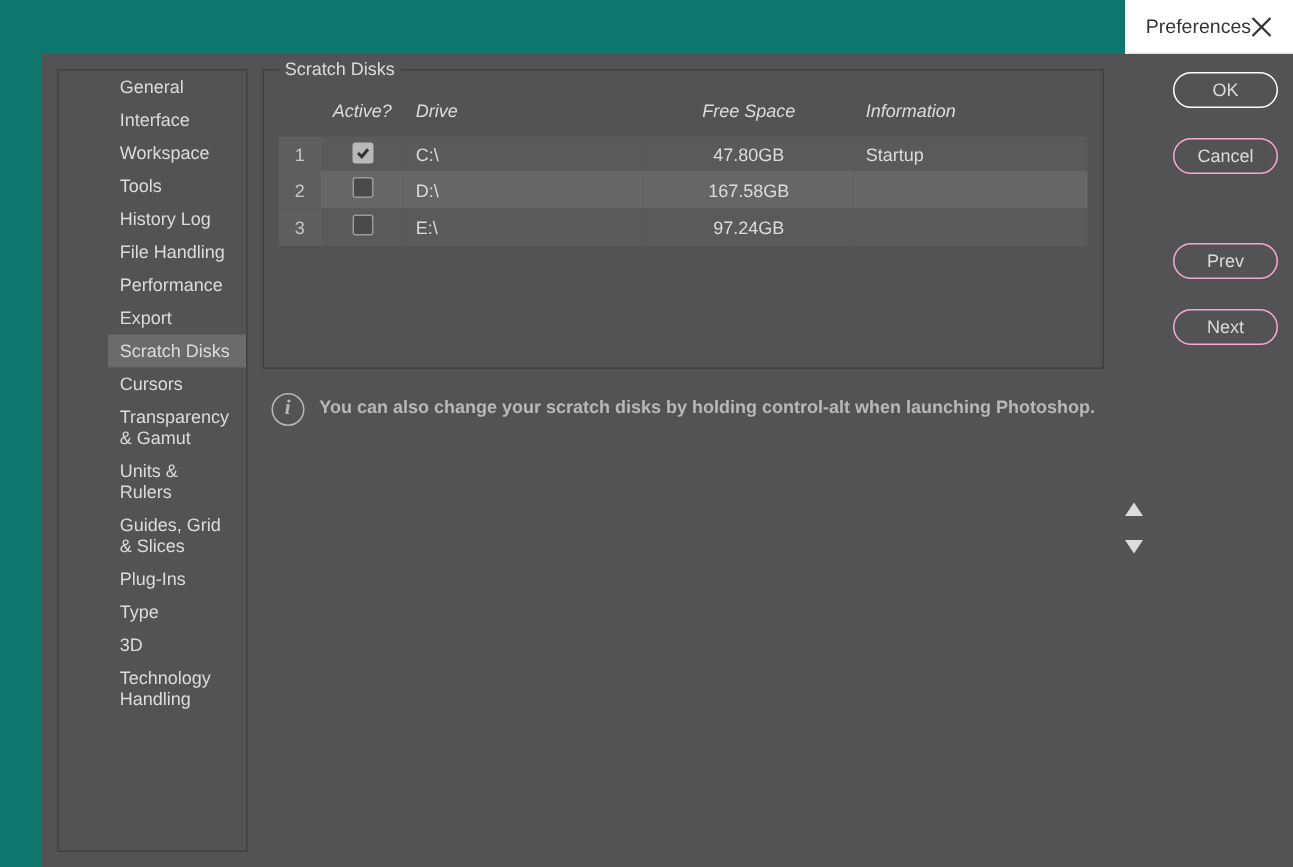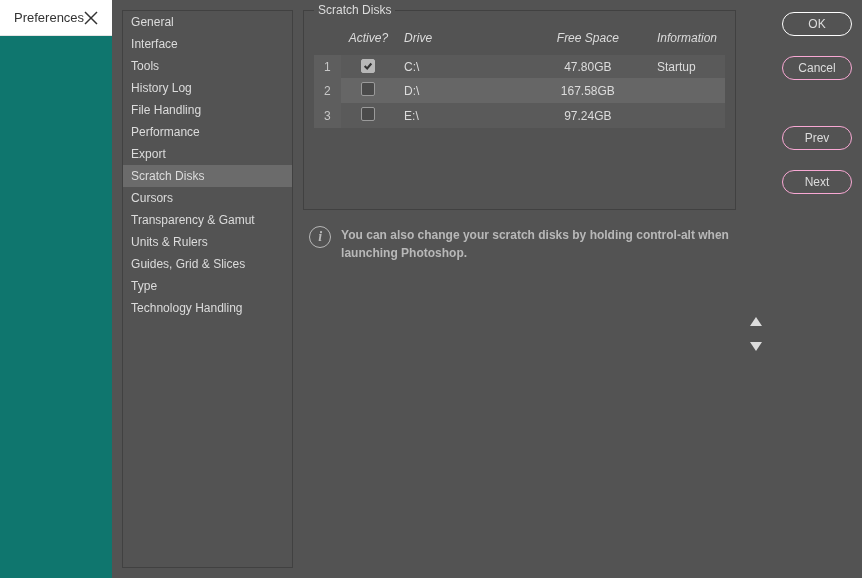--- a/index.html
+++ b/index.html
@@ -1,23 +1,23 @@
 <!DOCTYPE html>
 <html><head>
 <meta charset="utf-8">
 <style>
   * { box-sizing: border-box; margin: 0; padding: 0; font-family: "Segoe UI", Tahoma, sans-serif; }
   body { background: #fff; width: 862px; height: 578px; overflow: hidden; }
-  .window { width: 862px; height: 578px; background: #0f766e; display: flex; flex-direction: row; }
+  .window { width: 862px; height: 578px; background: #0f766e; display: flex; flex-direction: column; align-items: flex-end; }
   .titlebar { height: 36px; display: flex; align-items: center; justify-content: space-between; padding: 0 14px 0 14px; background: #fff; border-bottom: 1px solid #e5e5e5;}
   .titlebar-title { font-size: 13px; color: #333; }
   .close-x { width: 14px; height: 14px; cursor: pointer; }
   .close-x svg { width: 14px; height: 14px; stroke: #333; stroke-width: 1.5; }
   .body { flex: 1; background: #535353; display: flex; padding: 10px 10px 10px 10px; gap: 10px; }
-  .sidebar { width: 171px; border: 1px solid #414141; background: #535353; overflow: hidden; }
+  .sidebar { width: 127px; border: 1px solid #414141; background: #535353; overflow: hidden; padding-left: 33px; }
   .sidebar-item { color: #dcdcdc; font-size: 12px; padding: 4px 8px; cursor: pointer; }
   .sidebar-item.selected { background: #6b6b6b; }
   .panel { border: 1px solid #414141; position: relative; padding: 14px 10px 10px 10px; min-height: 200px; }
   .panel-title { position: absolute; top: -8px; left: 10px; background: #535353; color: #dcdcdc; font-size: 12px; padding: 0 4px; }
   .table { width: 100%; border-collapse: collapse; font-size: 12px; color: #dcdcdc; }
   .table th { text-align: left; font-weight: normal; color: #dcdcdc; padding: 6px 8px 10px 8px; font-style: italic; }
   .table th.num { width: 28px; }
   .table th.active { width: 54px; text-align: center;}
   .table th.drive { width: 160px; }
   .table th.free { width: 140px; text-align: center;}
@@ -55,31 +55,34 @@
       <svg viewBox="0 0 14 14">
           <line x1="1" y1="1" x2="13" y2="13"></line>
           <line x1="13" y1="1" x2="1" y2="13"></line>
         </svg>
     </div>
   </div>
   <div class="body">
     <div class="sidebar" id="sidebar">
         <div class="sidebar-item">General</div>
         <div class="sidebar-item">Interface</div>
+        <div class="sidebar-item">Workspace</div>
         <div class="sidebar-item">Tools</div>
         <div class="sidebar-item">History Log</div>
         <div class="sidebar-item">File Handling</div>
         <div class="sidebar-item">Performance</div>
         <div class="sidebar-item">Export</div>
         <div class="sidebar-item selected">Scratch Disks</div>
         <div class="sidebar-item">Cursors</div>
         <div class="sidebar-item">Transparency &amp; Gamut</div>
         <div class="sidebar-item">Units &amp; Rulers</div>
         <div class="sidebar-item">Guides, Grid &amp; Slices</div>
+        <div class="sidebar-item">Plug-Ins</div>
         <div class="sidebar-item">Type</div>
+        <div class="sidebar-item">3D</div>
         <div class="sidebar-item">Technology Handling</div>
       </div>
 
     <div class="main-flex" style="flex:1">
       <div class="content-area">
         <div class="panel">
           <div class="panel-title">Scratch Disks</div>
           <table class="table">
             <thead>
               <tr>

